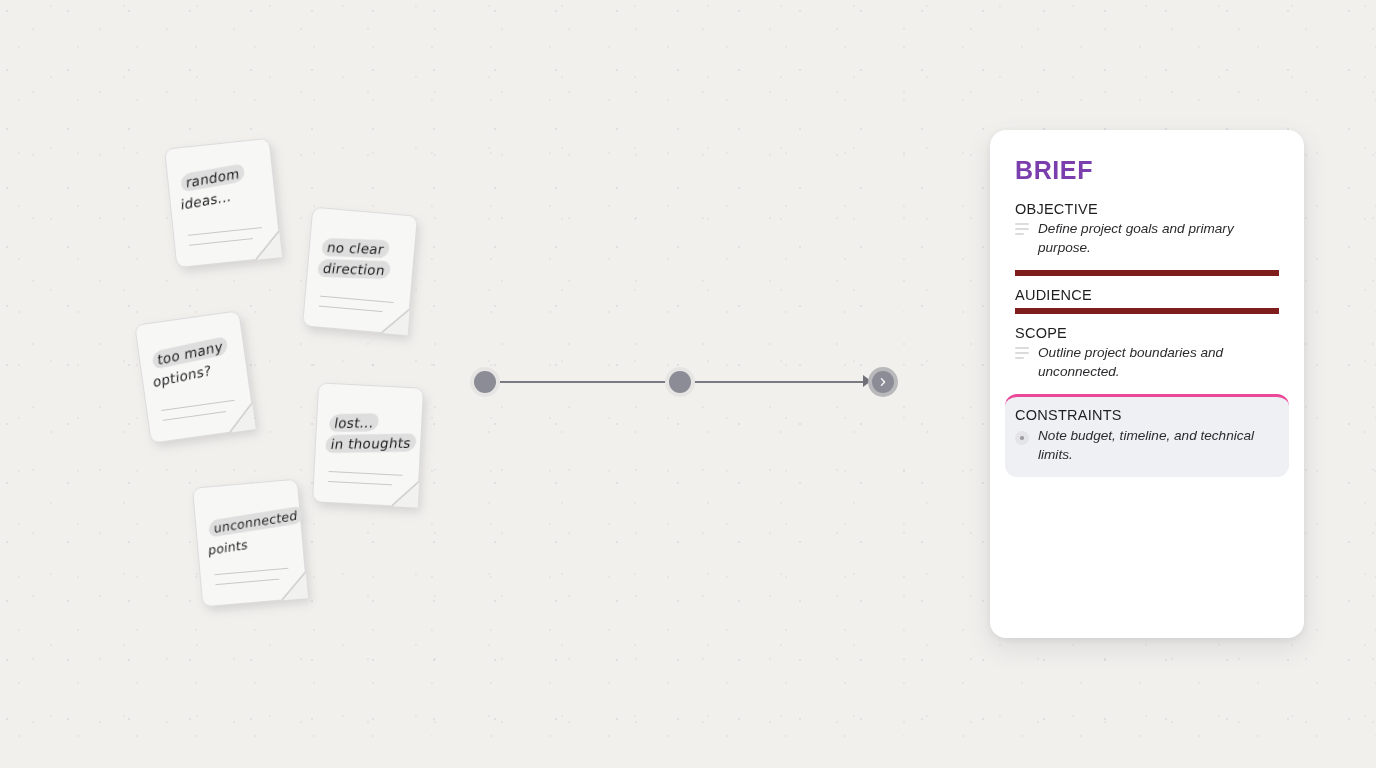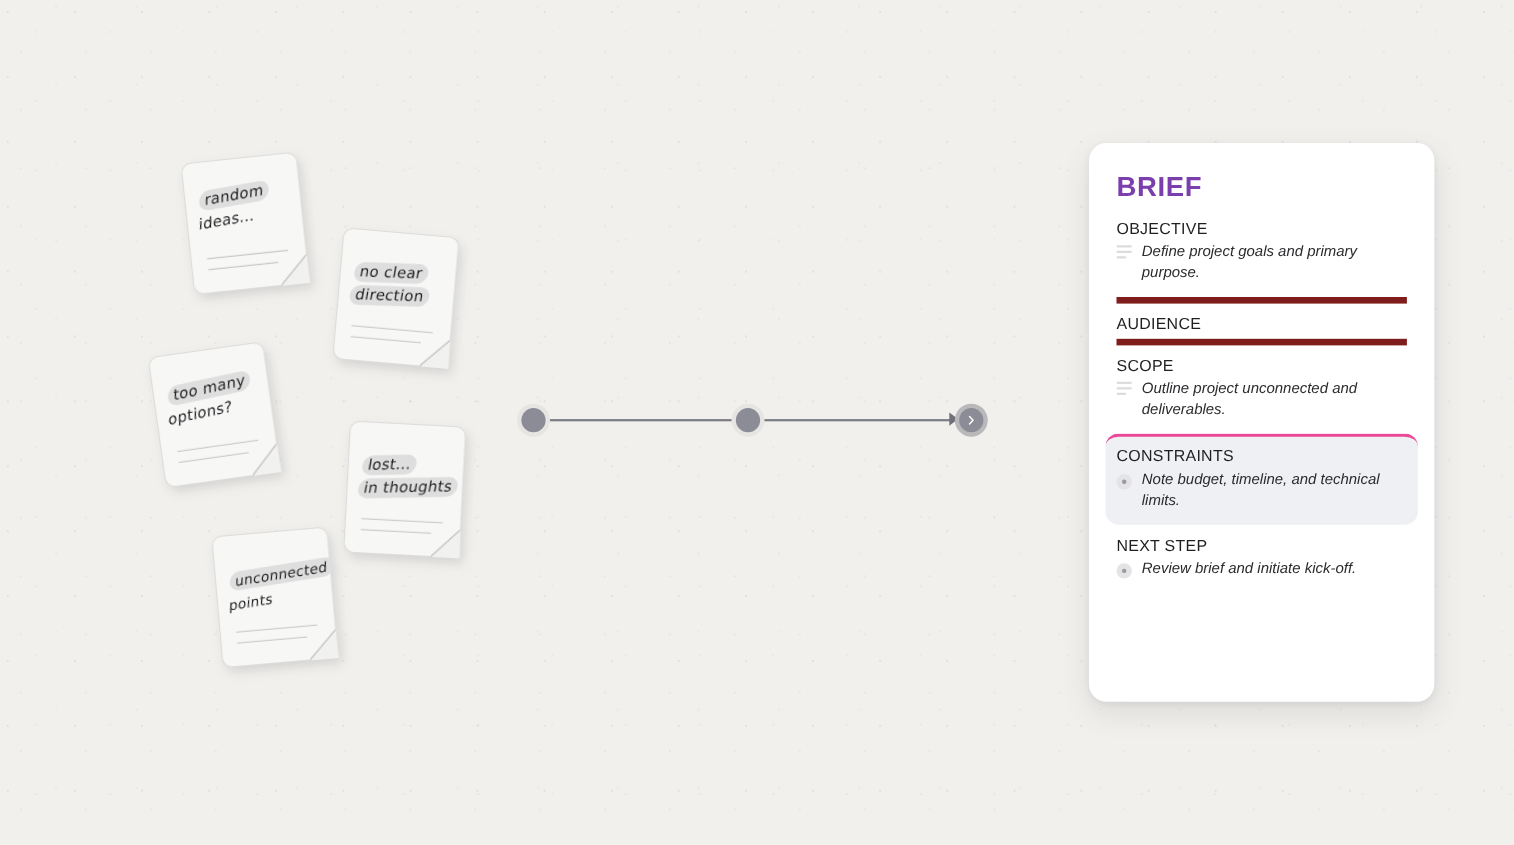--- a/index.html
+++ b/index.html
@@ -340,41 +340,30 @@
   </div>
 
   <div class="section">
     <div class="section-head">SCOPE</div>
     <div class="section-body">
       <div class="ico ico-lines">
           <i></i>
           <i></i>
           <i></i>
         </div>
-      <div class="section-text">Outline project unconnected and deliverables.</div>
+      <div class="section-text">Outline project boundaries and unconnected.</div>
     </div>
   </div>
 
   <div class="section active">
     <div class="section-head">CONSTRAINTS</div>
     <div class="section-body">
       <div class="ico">
           <div class="ico-dot">
             <span></span>
           </div>
         </div>
       <div class="section-text">Note budget, timeline, and technical limits.</div>
     </div>
   </div>
 
-  <div class="section" style="border-top:none; padding-top:12px;">
-    <div class="section-head">NEXT STEP</div>
-    <div class="section-body">
-      <div class="ico">
-          <div class="ico-dot">
-            <span></span>
-          </div>
-        </div>
-      <div class="section-text">Review brief and initiate kick-off.</div>
-    </div>
-  </div>
 
 </div>
 
 </body></html>

